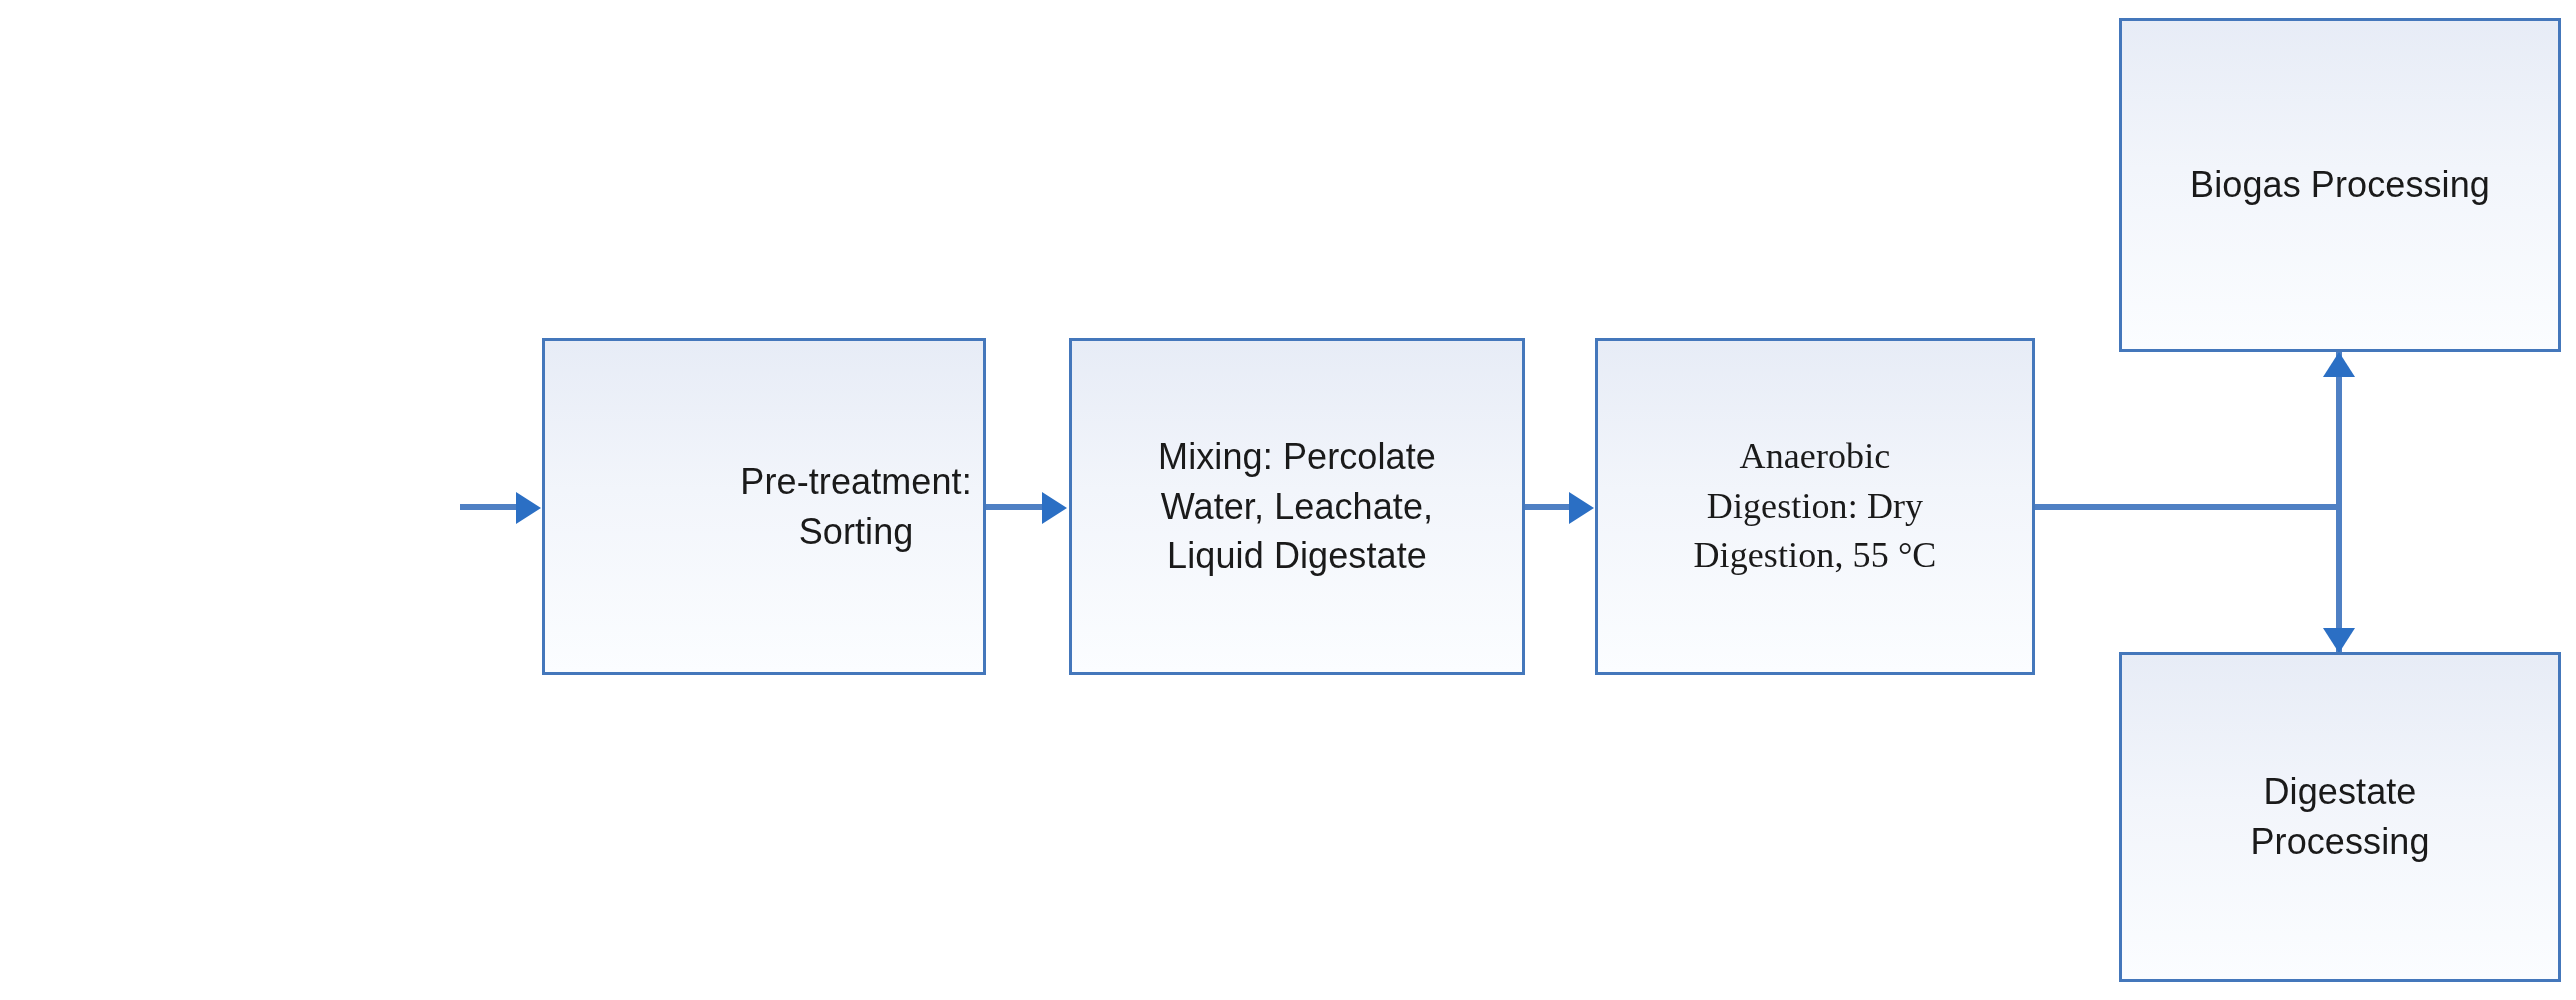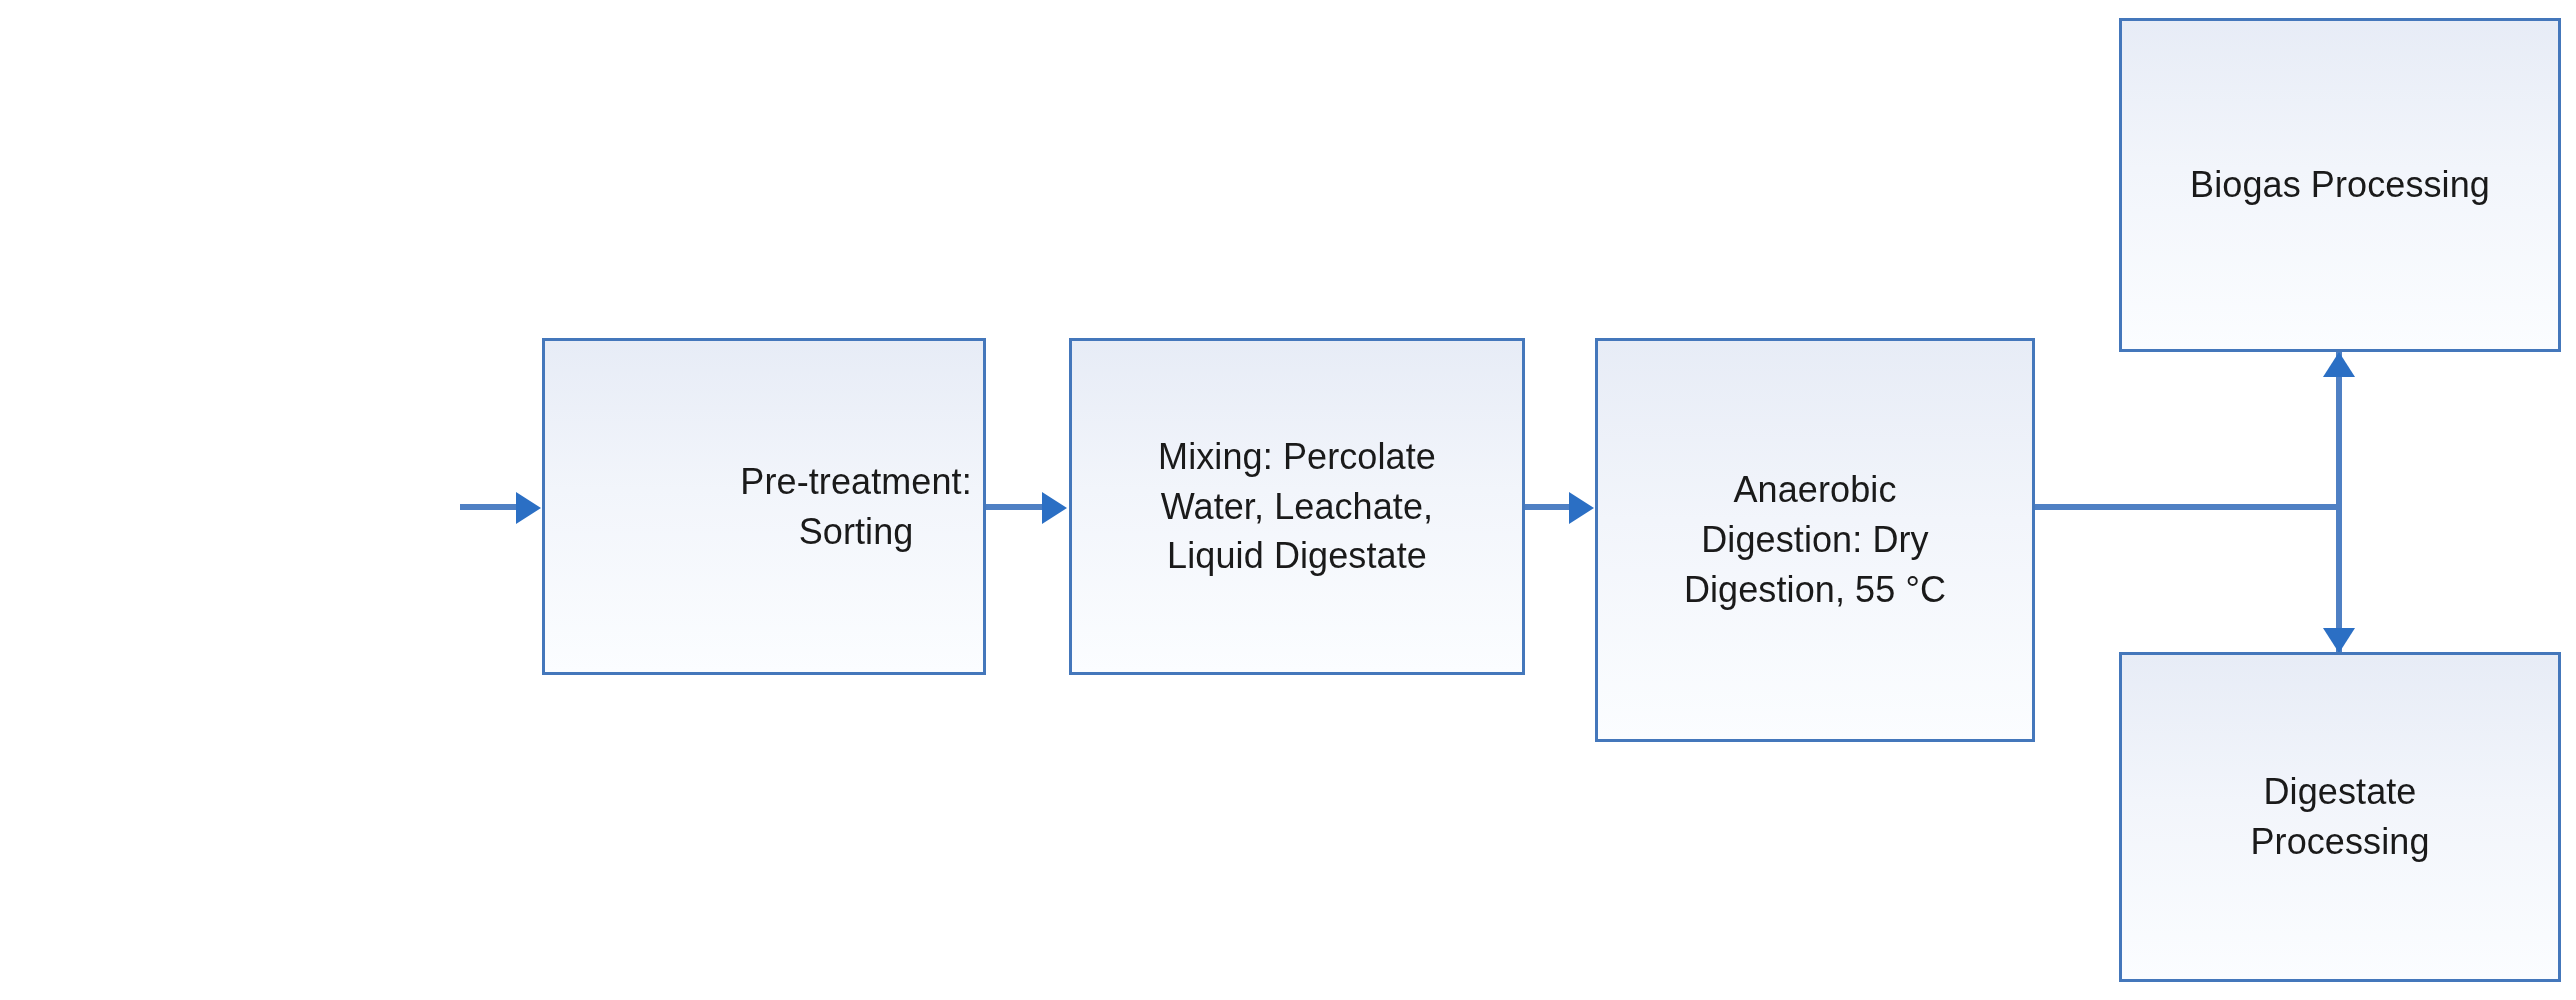--- a/index.html
+++ b/index.html
@@ -95,21 +95,21 @@
     <span class="node-label">Pre-treatment:
 Sorting</span>
   </div>
 
   <div class="node" style="left:1069px; top:338px; width:456px; height:337px;">
     <span class="node-label">Mixing: Percolate
 Water, Leachate,
 Liquid Digestate</span>
   </div>
 
-  <div class="node" style="left:1595px; top:338px; width:440px; height:404px;">
+  <div class="node" style="left:1595px; top:338px; width:440px; height:337px;font-family:Liberation Serif, serif;">
     <span class="node-label">Anaerobic
 Digestion: Dry
 Digestion, 55 °C</span>
   </div>
 
   <div class="node" style="left:2119px; top:17.6px; width:442px; height:334px;">
     <span class="node-label">Biogas Processing</span>
   </div>
 
   <div class="node" style="left:2119px; top:652px; width:442px; height:330px;">

